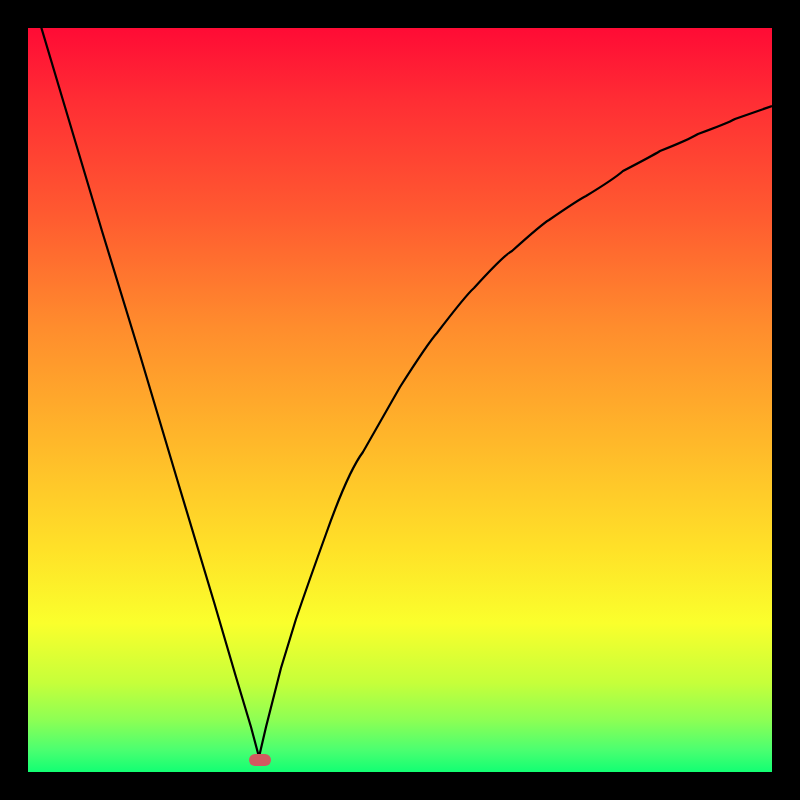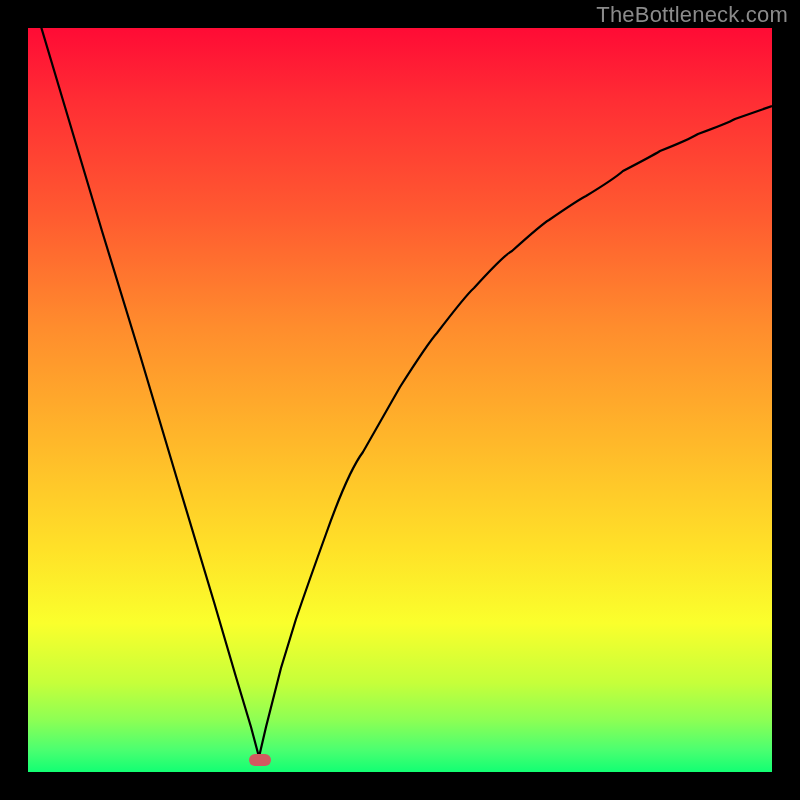--- a/index.html
+++ b/index.html
@@ -96,15 +96,14 @@
                Q 624 128 632 123
                Q 660 112 670 106
                Q 700 95 707 91
                L 744 78"></path>
     </svg>
 
     <div class="pill" style="left:221px; top:726px; width:22px; height:12px;"></div>
 
   </div>
 
-  <div class="watermark">TheBottleneck.com</div>
 
 </div>
 
 </body></html>

